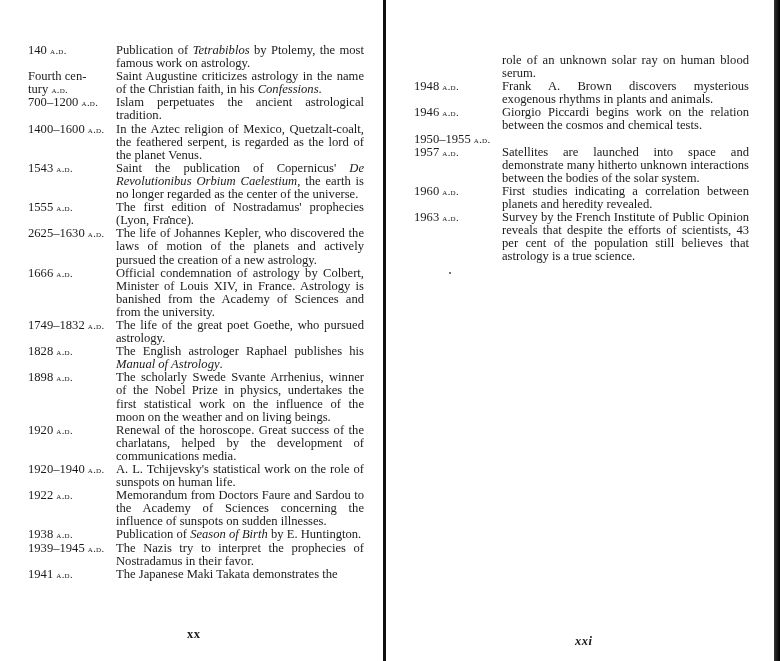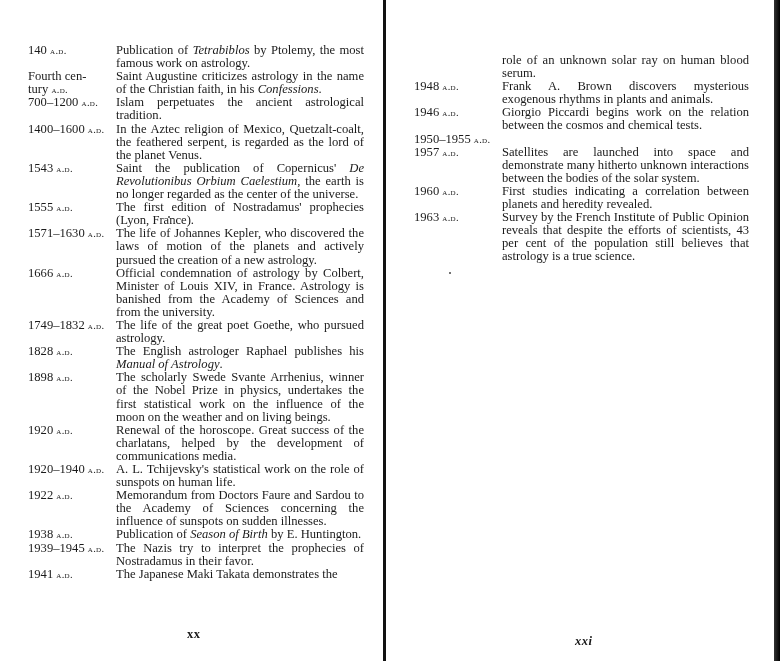--- a/index.html
+++ b/index.html
@@ -49,21 +49,21 @@
       </li>
       <li class="entry">
         <span class="date"><span>1543</span> <span class="era">a.d.</span></span>
         <span class="desc"><span>Saint the publication of Copernicus' </span><i>De Revolutionibus Orbium Caelestium</i><span>, the earth is no longer regarded as the center of the universe.</span></span>
       </li>
       <li class="entry">
         <span class="date"><span>1555</span> <span class="era">a.d.</span></span>
         <span class="desc"><span>The first edition of Nostradamus' prophecies (Lyon, France).</span></span>
       </li>
       <li class="entry">
-        <span class="date"><span>1571–1630</span> <span class="era">a.d.</span></span>
+        <span class="date"><span>2625–1630</span> <span class="era">a.d.</span></span>
         <span class="desc"><span>The life of Johannes Kepler, who discovered the laws of motion of the planets and actively pursued the creation of a new astrology.</span></span>
       </li>
       <li class="entry">
         <span class="date"><span>1666</span> <span class="era">a.d.</span></span>
         <span class="desc"><span>Official condemnation of astrology by Colbert, Minister of Louis XIV, in France. Astrology is banished from the Academy of Sciences and from the university.</span></span>
       </li>
       <li class="entry">
         <span class="date"><span>1749–1832</span> <span class="era">a.d.</span></span>
         <span class="desc"><span>The life of the great poet Goethe, who pursued astrology.</span></span>
       </li>

